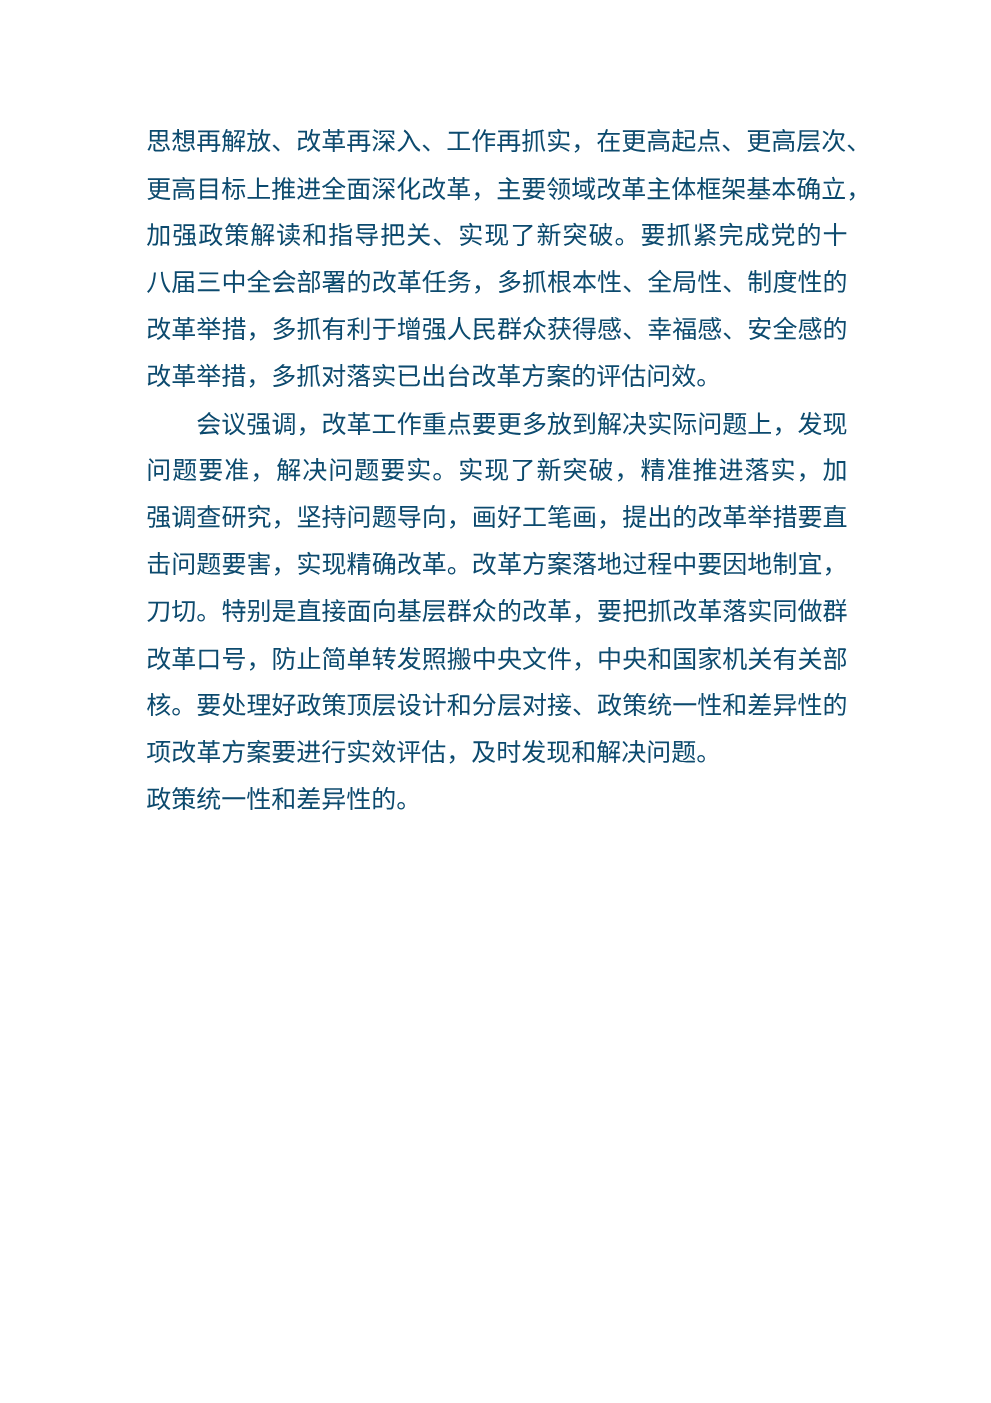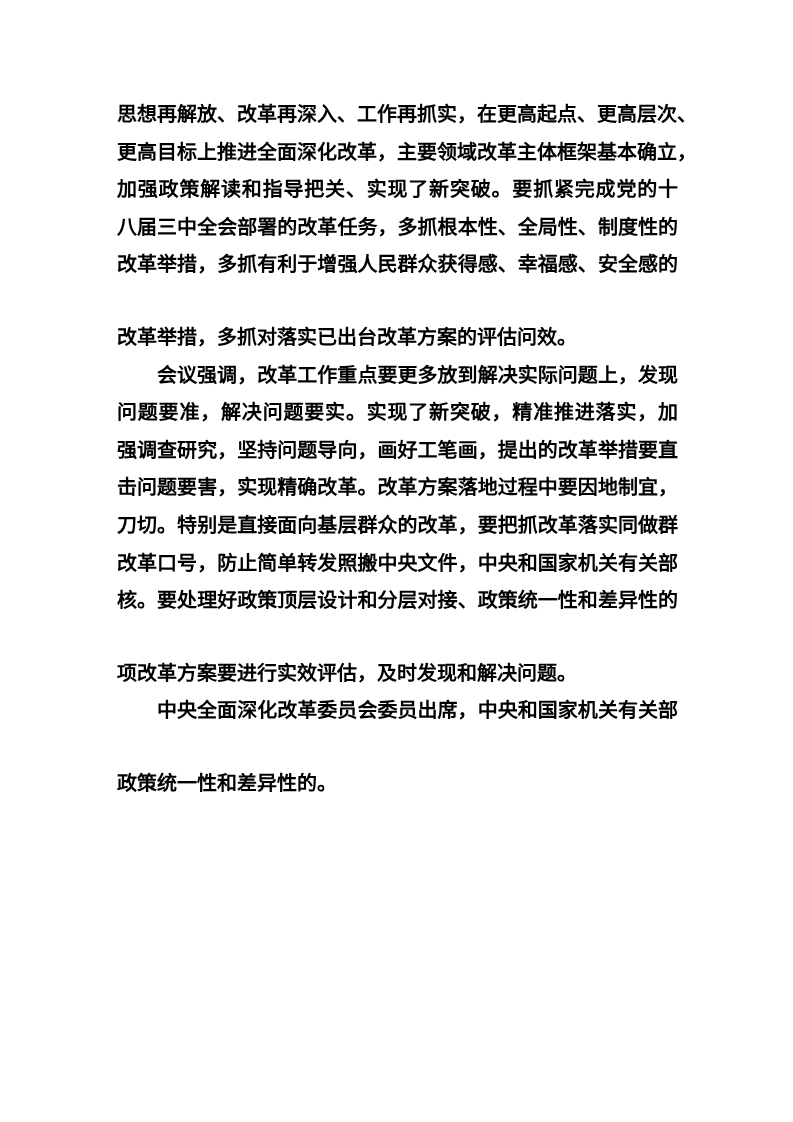--- a/index.html
+++ b/index.html
@@ -35,48 +35,46 @@
   }
   .line {
     height: 37.6px;
     white-space: nowrap;
     text-align: justify;
     text-align-last: justify;
     -moz-text-align-last: justify;
   }
   .line.last {
     text-align-last: left;
-    margin-top: 35px;
     -moz-text-align-last: left;
   }
   .line.indent {
     text-indent: 2em;
   }
 </style>
 </head>
 <body>
 
 <div class="page">
-  <div class="doc-body" style="color: #000000; font-weight: bold;">
+  <div class="doc-body" style="color: #0c4a6e;">
       <div class="paragraph">
         <div class="line">思想再解放、改革再深入、工作再抓实，在更高起点、更高层次、</div>
         <div class="line">更高目标上推进全面深化改革，主要领域改革主体框架基本确立，</div>
         <div class="line">加强政策解读和指导把关、实现了新突破。要抓紧完成党的十</div>
         <div class="line">八届三中全会部署的改革任务，多抓根本性、全局性、制度性的</div>
         <div class="line">改革举措，多抓有利于增强人民群众获得感、幸福感、安全感的</div>
         <div class="line last">改革举措，多抓对落实已出台改革方案的评估问效。</div>
       </div>
       <div class="paragraph">
         <div class="line indent">会议强调，改革工作重点要更多放到解决实际问题上，发现</div>
         <div class="line">问题要准，解决问题要实。实现了新突破，精准推进落实，加</div>
         <div class="line">强调查研究，坚持问题导向，画好工笔画，提出的改革举措要直</div>
         <div class="line">击问题要害，实现精确改革。改革方案落地过程中要因地制宜，</div>
         <div class="line">刀切。特别是直接面向基层群众的改革，要把抓改革落实同做群</div>
         <div class="line">改革口号，防止简单转发照搬中央文件，中央和国家机关有关部</div>
         <div class="line">核。要处理好政策顶层设计和分层对接、政策统一性和差异性的</div>
         <div class="line last">项改革方案要进行实效评估，及时发现和解决问题。</div>
       </div>
       <div class="paragraph">
-        <div class="line indent">中央全面深化改革委员会委员出席，中央和国家机关有关部</div>
         <div class="line last">政策统一性和差异性的。</div>
       </div>
     </div>
 </div>
 
 </body></html>

